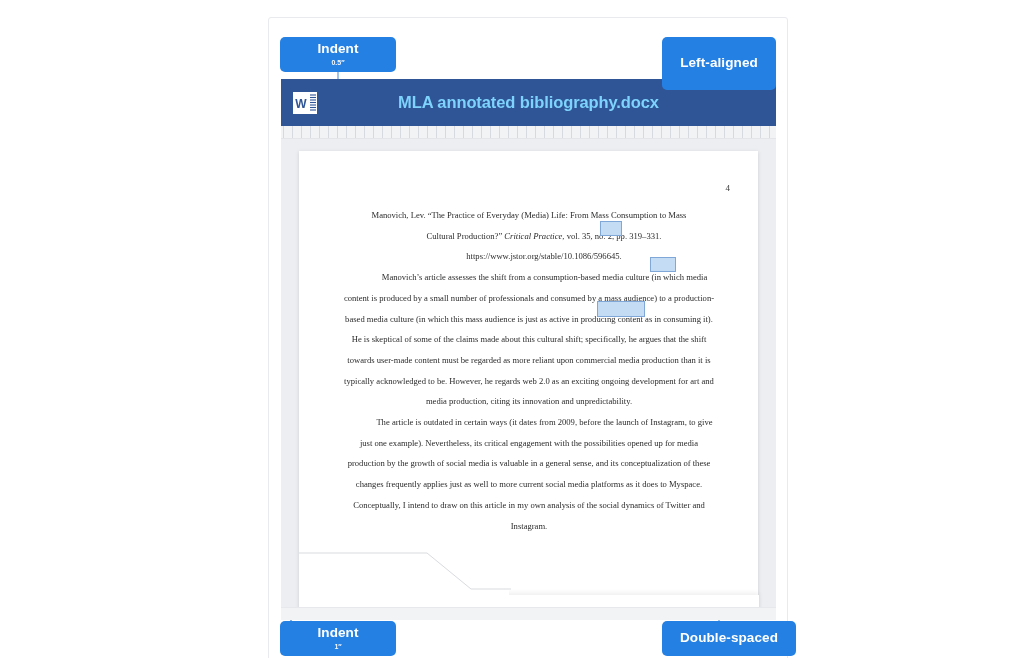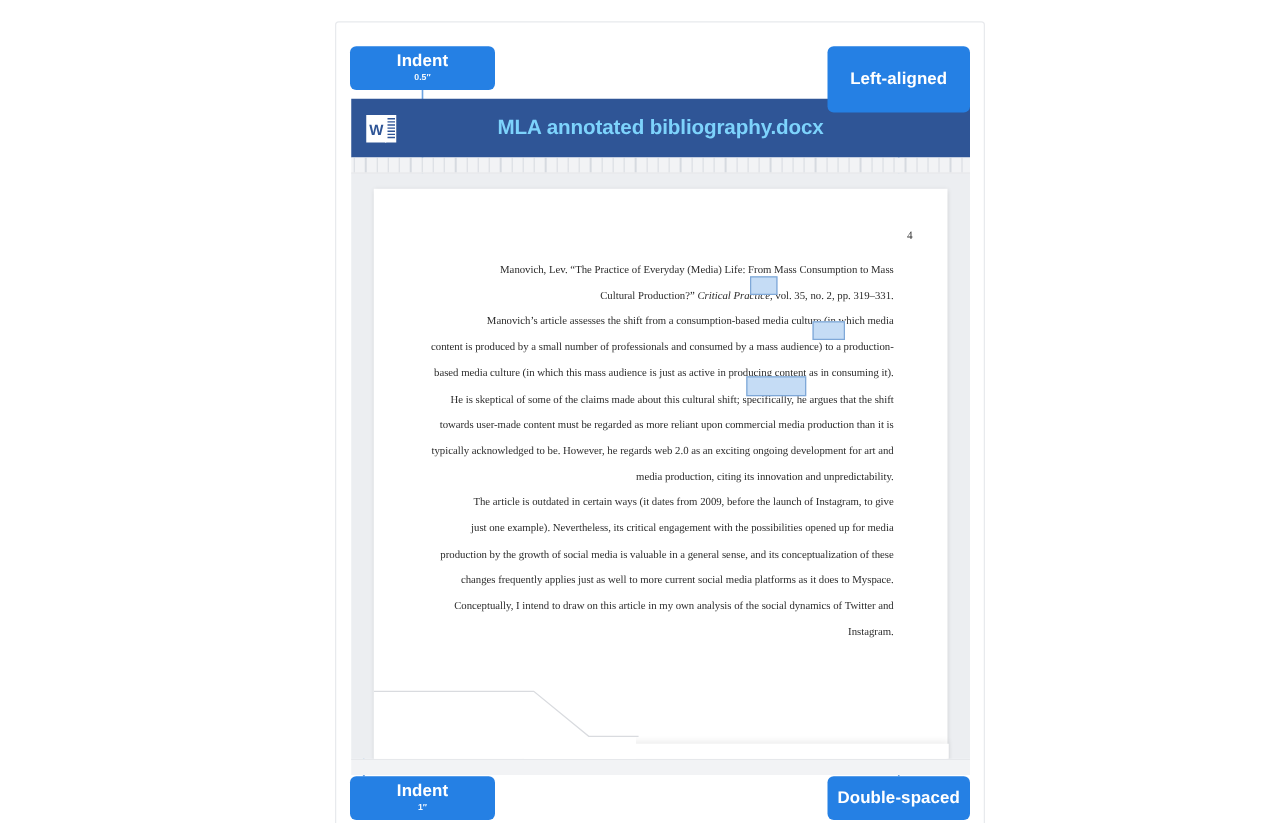--- a/index.html
+++ b/index.html
@@ -54,21 +54,21 @@
   .badge .b-sub {
     font-size: 7px;
     font-weight: bold;
     margin-top: 2px;
     opacity: 0.95;
   }
 
   #badge-indent-top    { left: 11px;  top: 19px;  width: 116px; height: 35px; }
   #badge-left-aligned  { left: 393px; top: 19px;  width: 114px; height: 53px; }
   #badge-indent-bottom { left: 11px;  top: 603px; width: 116px; height: 35px; }
-  #badge-double-spaced { left: 393px; top: 603px; width: 114px; height: 35px; }
+  #badge-double-spaced { left: 393px; top: 603px; width: 134px; height: 35px; }
 
   
   .word-window {
     position: absolute;
     left: 12px;
     top: 61px;
     width: 495px;
     height: 528px;
     z-index: 3;
   }
@@ -151,21 +151,21 @@
   .doc-body {
     position: absolute;
     left: 44px;
     top: 54px;
     width: 372px;
     font-family: "Liberation Serif", serif;
     font-size: 8.6px;
     line-height: 20.7px;
     color: #2b2b2b;
   }
-  .doc-body p { margin: 0; text-align: right; }
+  .doc-body p { margin: 0; text-align: center; }
   .hang  { padding-left: 30px; text-indent: -30px; }
   .hang2 { padding-left: 30px; }
   .first-line { text-indent: 31px; }
   .doc-body em { font-style: italic; }
 
   
   .page-fold {
     position: absolute;
     left: 0;
     bottom: -2px;
@@ -277,20 +277,21 @@
     </div>
 
     <div class="page-area">
       <div class="page">
 
         <div class="page-number">4</div>
 
         <div class="doc-body">
           <p class="hang">Manovich, Lev. “The Practice of Everyday (Media) Life: From Mass Consumption to Mass</p>
           <p class="hang2"><span>Cultural Production?” </span><em>Critical Practice</em><span>, vol. 35, no. 2, pp. 319–331.</span></p>
+          <p class="hang2">https://www.jstor.org/stable/10.1086/596645.</p>
           <p class="first-line">Manovich’s article assesses the shift from a consumption-based media culture (in which media content is produced by a small number of professionals and consumed by a mass audience) to a production-based media culture (in which this mass audience is just as active in producing content as in consuming it). He is skeptical of some of the claims made about this cultural shift; specifically, he argues that the shift towards user-made content must be regarded as more reliant upon commercial media production than it is typically acknowledged to be. However, he regards web 2.0 as an exciting ongoing development for art and media production, citing its innovation and unpredictability.</p>
           <p class="first-line">The article is outdated in certain ways (it dates from 2009, before the launch of Instagram, to give just one example). Nevertheless, its critical engagement with the possibilities opened up for media production by the growth of social media is valuable in a general sense, and its conceptualization of these changes frequently applies just as well to more current social media platforms as it does to Myspace. Conceptually, I intend to draw on this article in my own analysis of the social dynamics of Twitter and Instagram.</p>
         </div>
 
         <div class="page-shadow-strip"></div>
         <div class="page-fold"></div>
         <svg class="page-fold-edge" viewBox="0 0 212 60">
           <path d="M 0 12 L 128 12 L 172 48 L 212 48" fill="none" stroke="#d9dbdf" stroke-width="1"></path>
         </svg>
       </div>

